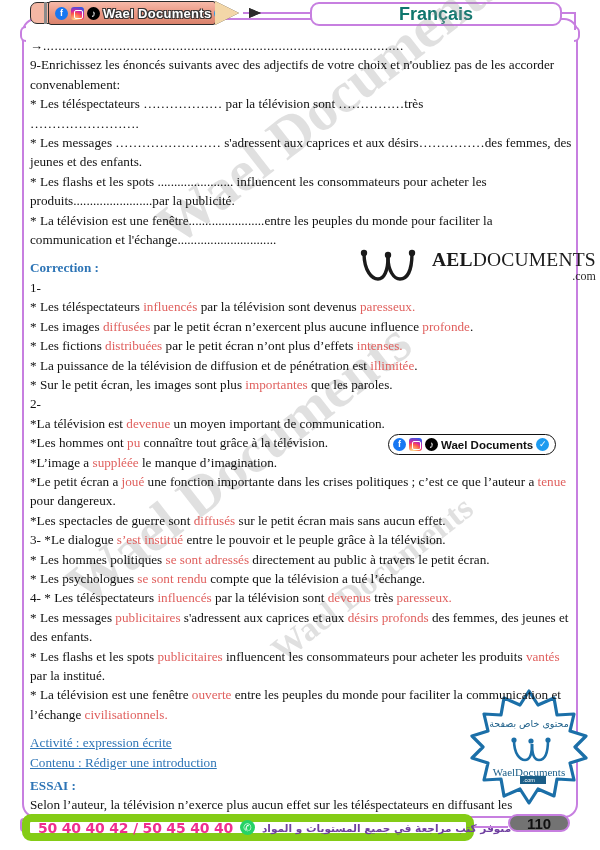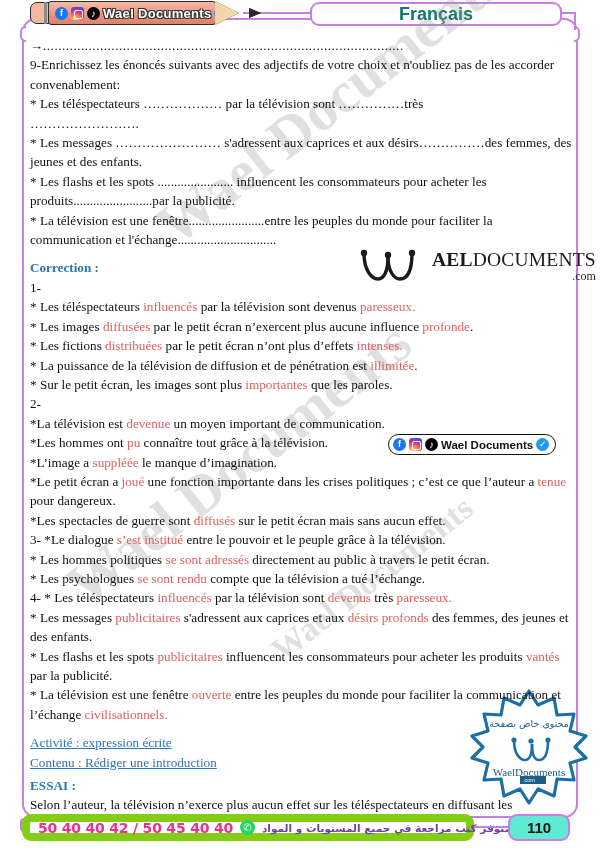--- a/index.html
+++ b/index.html
@@ -154,22 +154,22 @@
     white-space:nowrap;letter-spacing:-.2px;
   }
   .wa{width:15px;height:15px;border-radius:50%;background:#25d366;position:relative;flex:0 0 auto;}
   .wa:after{content:"✆";position:absolute;left:0;top:0;width:15px;height:15px;
     color:#fff;font-size:10px;line-height:15px;text-align:center;}
   .ar-foot{
     font-family:"DejaVu Sans",sans-serif;font-size:10.5px;color:#6f3fa0;font-weight:bold;
     direction:rtl;white-space:nowrap;
   }
   .page-pill{
-    position:absolute;left:508px;top:2px;width:62px;height:27px;
-    border:2px solid #c77fe0;border-radius:9px;background:#5eead4;
+    position:absolute;left:508px;top:2px;width:62px;height:18px;
+    border:2px solid #c77fe0;border-radius:9px;background:#737373;
     display:flex;align-items:center;justify-content:center;
   }
   .page-pill span{font-family:"Liberation Sans",sans-serif;font-weight:bold;font-size:15px;color:#111;}
   .foot-link{position:absolute;left:474px;top:14px;width:34px;height:2px;background:#c77fe0;}
   .foot-hookL{position:absolute;left:20px;top:6px;width:4px;height:14px;border:2px solid #c77fe0;border-right:none;border-radius:5px 0 0 5px;background:#fff;}
 </style>
 </head>
 <body>
 
 <div id="page-frame"></div>
@@ -270,21 +270,21 @@
   <p class="ln"><span>*L’image a </span><span class="red">suppléée</span><span> le manque d’imagination.</span></p>
   <p class="ln"><span>*Le petit écran a </span><span class="red">joué</span><span> une fonction  importante  dans les crises politiques ; c’est ce que l’auteur a </span><span class="red">tenue</span><span> pour dangereux.</span></p>
   <p class="ln"><span>*Les spectacles de guerre sont </span><span class="red">diffusés</span><span> sur le petit écran mais sans aucun effet.</span></p>
 
   <p class="ln"><span>3- *Le dialogue </span><span class="red">s’est institué</span><span> entre le pouvoir et le peuple grâce à la télévision.</span></p>
   <p class="ln"><span>* Les hommes politiques </span><span class="red">se sont adressés</span><span> directement au public à travers le petit écran.</span></p>
   <p class="ln"><span>* Les psychologues </span><span class="red">se sont rendu</span><span> compte que la télévision a tué l’échange.</span></p>
 
   <p class="ln"><span>4- * Les téléspectateurs </span><span class="red">influencés</span><span>  par la télévision sont </span><span class="red">devenus</span><span> très </span><span class="red">paresseux.</span></p>
   <p class="ln"><span>* Les messages </span><span class="red">publicitaires</span><span> s'adressent aux caprices et aux </span><span class="red">désirs profonds</span><span> des femmes, des jeunes et des enfants.</span></p>
-  <p class="ln"><span>* Les flashs et les spots  </span><span class="red">publicitaires</span><span> influencent les consommateurs pour acheter les produits </span><span class="red">vantés</span><span> par la publicité.</span></p>
+  <p class="ln"><span>* Les flashs et les spots  </span><span class="red">publicitaires</span><span> influencent les consommateurs pour acheter les produits </span><span class="red">vantés</span><span> par la institué.</span></p>
   <p class="ln"><span>* La télévision est une fenêtre </span><span class="red">ouverte</span><span> entre les peuples du monde pour faciliter la communication et l’échange </span><span class="red">civilisationnels.</span></p>
 
   <div class="gap"></div>
 
   <p class="ln blue-ul">Activité : expression écrite</p>
   <p class="ln blue-ul">Contenu : Rédiger une introduction</p>
 
   <div class="gap-s"></div>
 
   <p class="ln blue-head">ESSAI :</p>

